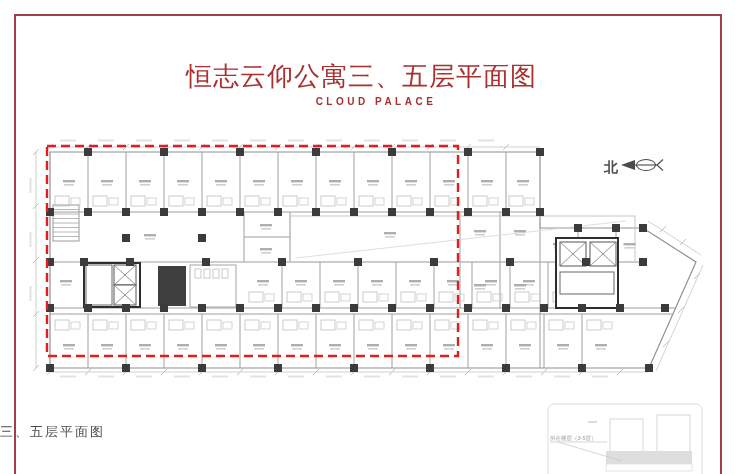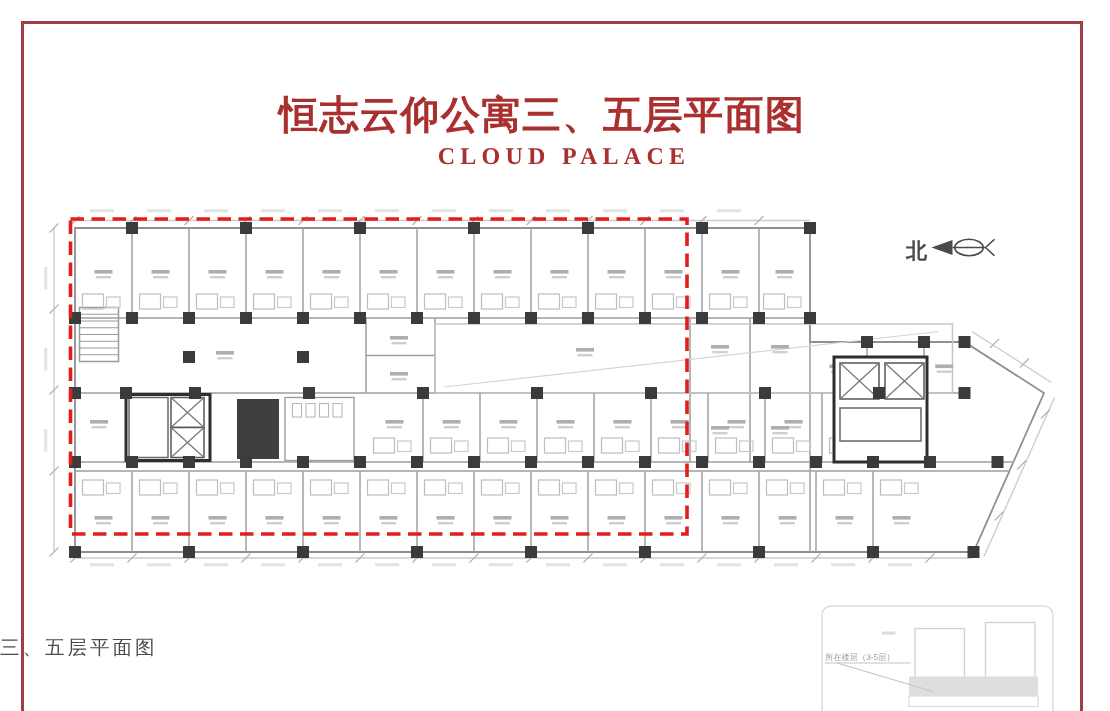--- a/index.html
+++ b/index.html
@@ -1,23 +1,23 @@
 <!DOCTYPE html>
 <html style="--accent_red: #a9302e; --frame_maroon: #9c4045; --boundary_red: #e21d1d; --wall_gray: #a0a0a0; --light_gray: #c8c8c8; --column_dark: #3b3b3b;"><head>
 <meta charset="utf-8">
 <style>
   html,body{margin:0;padding:0;background:#ffffff;}
   .page{position:relative;width:740px;height:474px;background:#fff;overflow:hidden;
         font-family:"Liberation Sans",sans-serif;}
   .frame{position:absolute;left:14px;top:14px;width:708px;height:466px;box-sizing:border-box;
          border:2px solid var(--frame_maroon,#9c4045);border-bottom:none;pointer-events:none;}
   .title{position:absolute;top:59px;left:0;right:17px;text-align:center;
-         font-size:26px;font-weight:700;letter-spacing:1px;color:var(--accent_red,#a9302e);}
+         font-size:26px;font-weight:400;letter-spacing:1px;color:var(--accent_red,#a9302e);}
   .subtitle{position:absolute;top:96px;left:12px;right:0;text-align:center;
-         font-size:16px;font-weight:700;letter-spacing:3.5px;color:var(--accent_red,#a9302e);font-family:Liberation Serif, serif;}
+         font-size:10px;font-weight:700;letter-spacing:3.5px;color:var(--accent_red,#a9302e);}
   .caption{position:absolute;top:423px;left:0;right:0;text-align:left;
          font-size:13px;letter-spacing:2px;color:#4c4c4c;}
   svg.plan{position:absolute;left:0;top:0;width:740px;height:474px;}
 </style>
 </head>
 <body>
 
 <div class="page">
 
   <div class="frame"></div>

